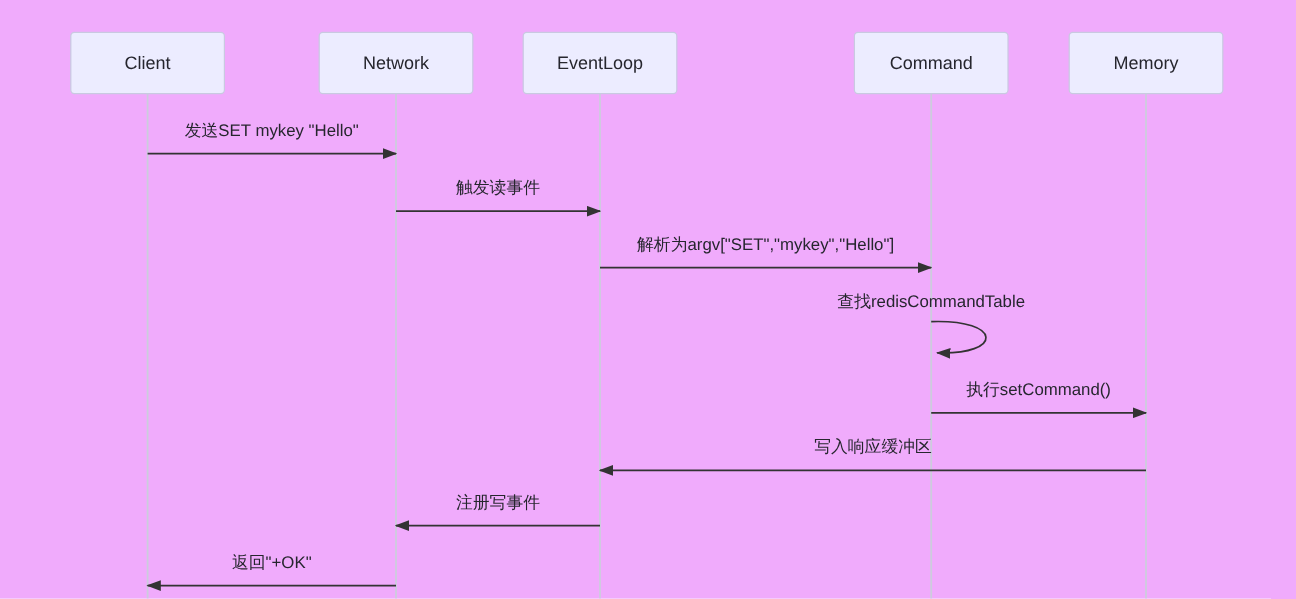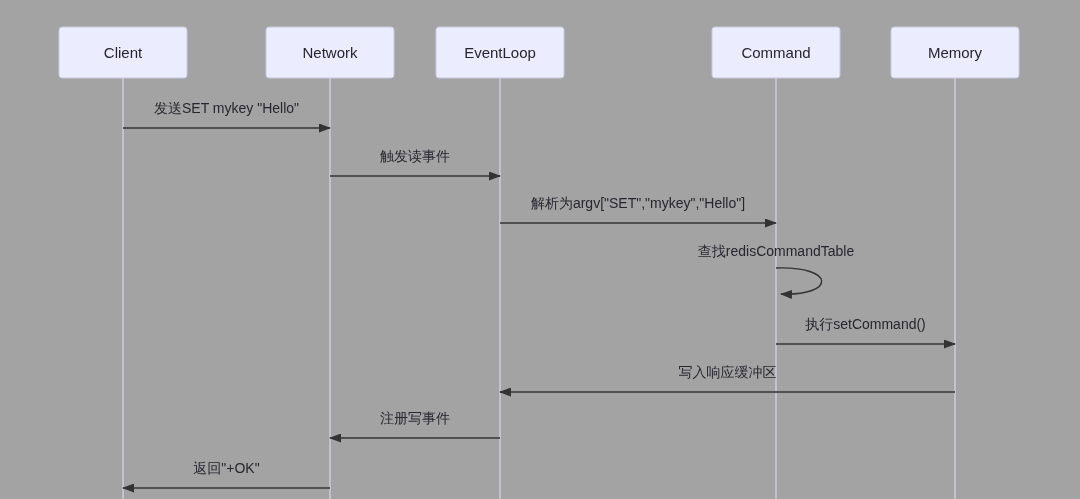--- a/index.html
+++ b/index.html
@@ -5,21 +5,21 @@
   html, body {
     margin: 0;
     padding: 0;
     background: #ffffff;
     font-family: "Liberation Sans", "DejaVu Sans", sans-serif;
   }
   #stage {
     position: relative;
     width: 1080px;
     height: 499px;
-    background: #a3a3a3;
+    background: #f0abfc;
     overflow: hidden;
   }
   svg text {
     font-family: "Liberation Sans", "DejaVu Sans", sans-serif;
   }
 </style>
 </head>
 <body>
 
 <div id="stage"><svg width="1080" height="499" viewBox="0 0 1080 499">

